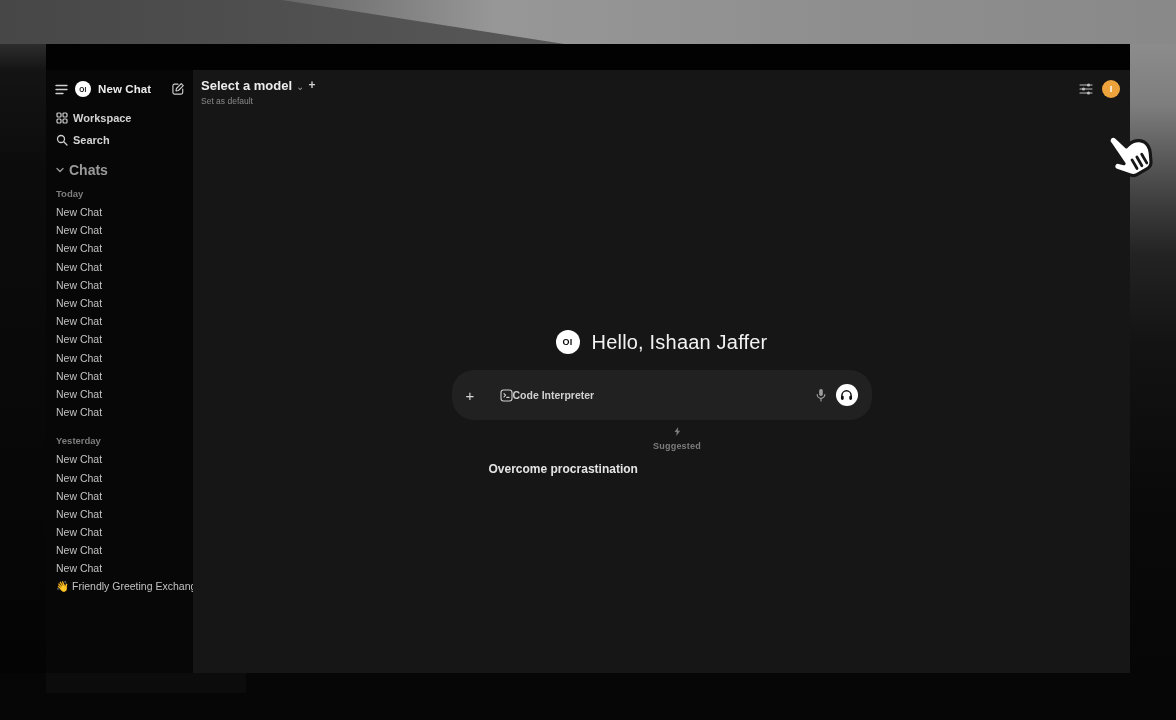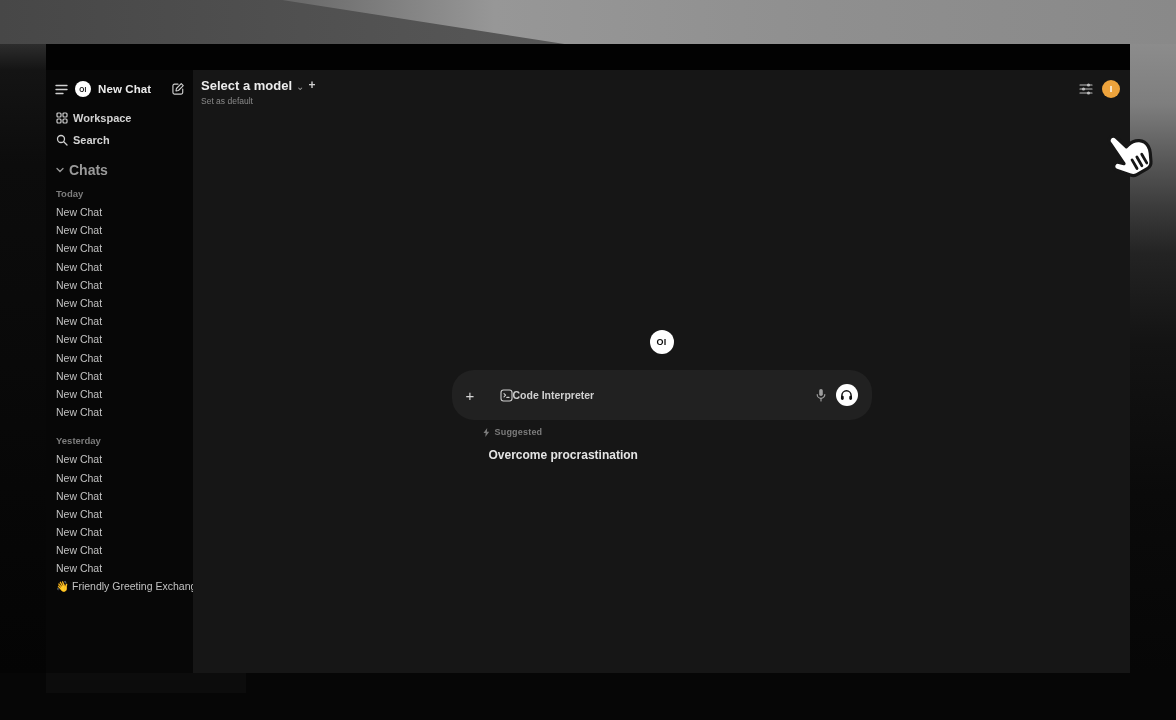--- a/index.html
+++ b/index.html
@@ -59,21 +59,21 @@
   .input-line { font-size:12px; color:#a3a3a3; border:none; background:transparent; outline:none; width:100%; font-family:inherit; }
   .input-line::placeholder { color:#a3a3a3; }
   .input-actions { display:flex; align-items:center; margin-top:5px; }
   .plus-btn { color:#d6d6d6; font-size:15px; font-weight:500; width:18px; line-height:1; }
   .ci-chip { display:flex; align-items:center; gap:0; margin-left:16px; color:#d0d0d0; font-size:10.5px; font-weight:600; }
   .input-actions .spacer { flex:1; }
   .mic-btn { margin-right:10px; }
   .call-btn { width:22px; height:22px; border-radius:50%; background:#fff; display:flex; align-items:center; justify-content:center; }
 
   .suggested { margin-top:7px; padding-left:31px; }
-  .suggested-head { display:flex; align-items:center; gap:5px; color:#7c7c7c; font-size:9px; font-weight:600; letter-spacing:.2px; }
+  .suggested-head { display:flex; align-items:center; gap:5px; color:#7c7c7c; font-size:9px; font-weight:600; letter-spacing:.2px;flex-direction:column; }
   .sug-item { margin-top:9px; padding:2px 0 2px 6px; }
   .sug-title { font-size:12px; font-weight:600; color:#e4e4e4; }
   .sug-sub { font-size:9.5px; color:#858585; margin-top:2px; }
 
   
   .cursor { position:absolute; left:1103px; top:126px; width:52px; height:62px; z-index:50; pointer-events:none; }
 </style>
 </head>
 <body>
 
@@ -234,20 +234,21 @@
                 </g>
               </svg>
           </span>
           <span class="avatar" style="background: rgb(237, 163, 60);">I</span>
         </div>
       </div>
 
       <div class="center-col">
         <div class="greet-row">
           <span class="greet-logo">OI</span>
+          <span class="greet-text">Hello, Ishaan Jaffer</span>
         </div>
 
         <div class="input-card">
           <div class="input-actions">
             <span class="plus-btn">+</span>
             <span class="ci-chip">
               <span class="icon">
                 <svg width="13" height="13" viewBox="0 0 13 13" fill="none" stroke="#d0d0d0" stroke-width="1.1" stroke-linecap="round" stroke-linejoin="round">
                     <rect x="1" y="1" width="11" height="11" rx="2.5"></rect>
                     <path d="M4 7.8l1.6-1.6L4 4.6"></path>

